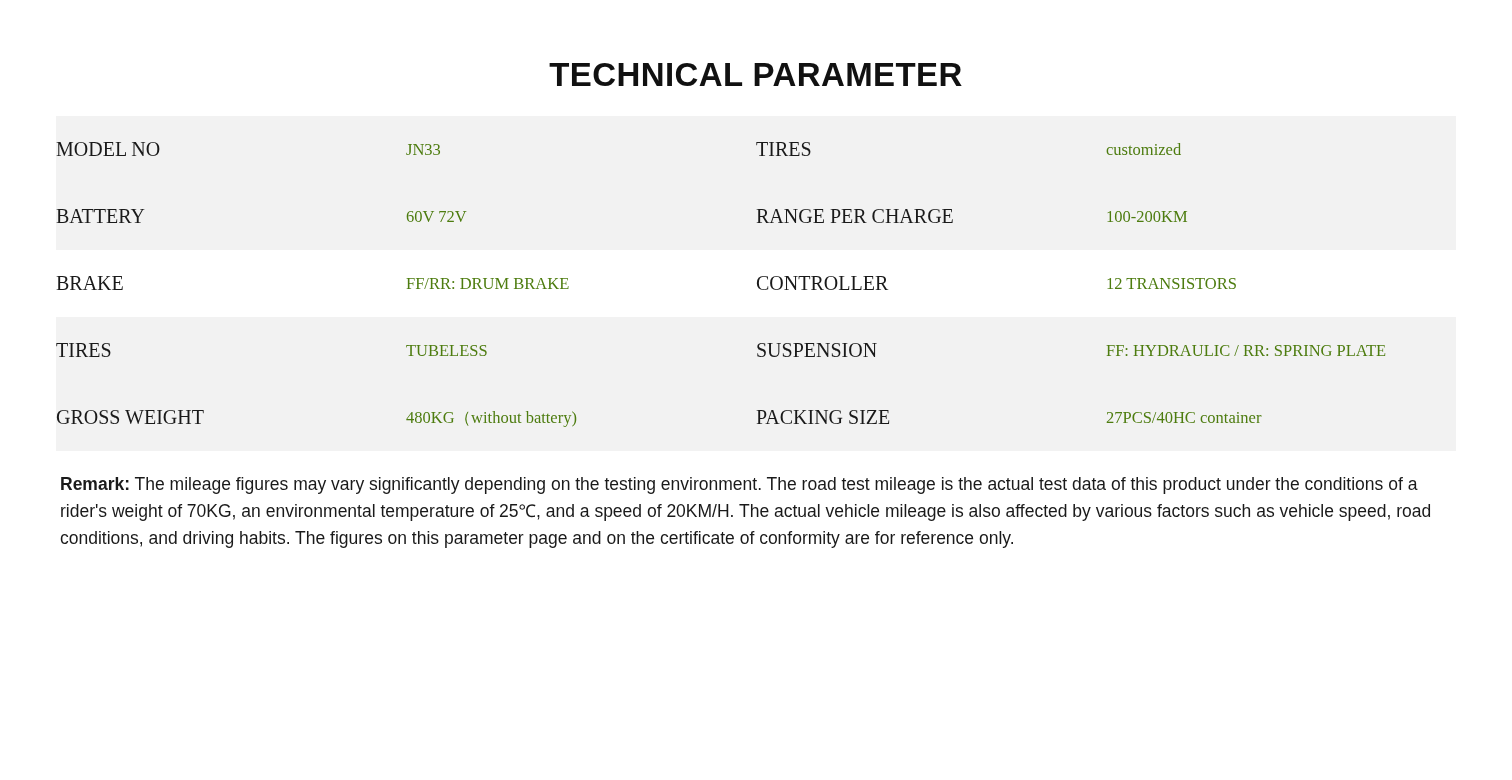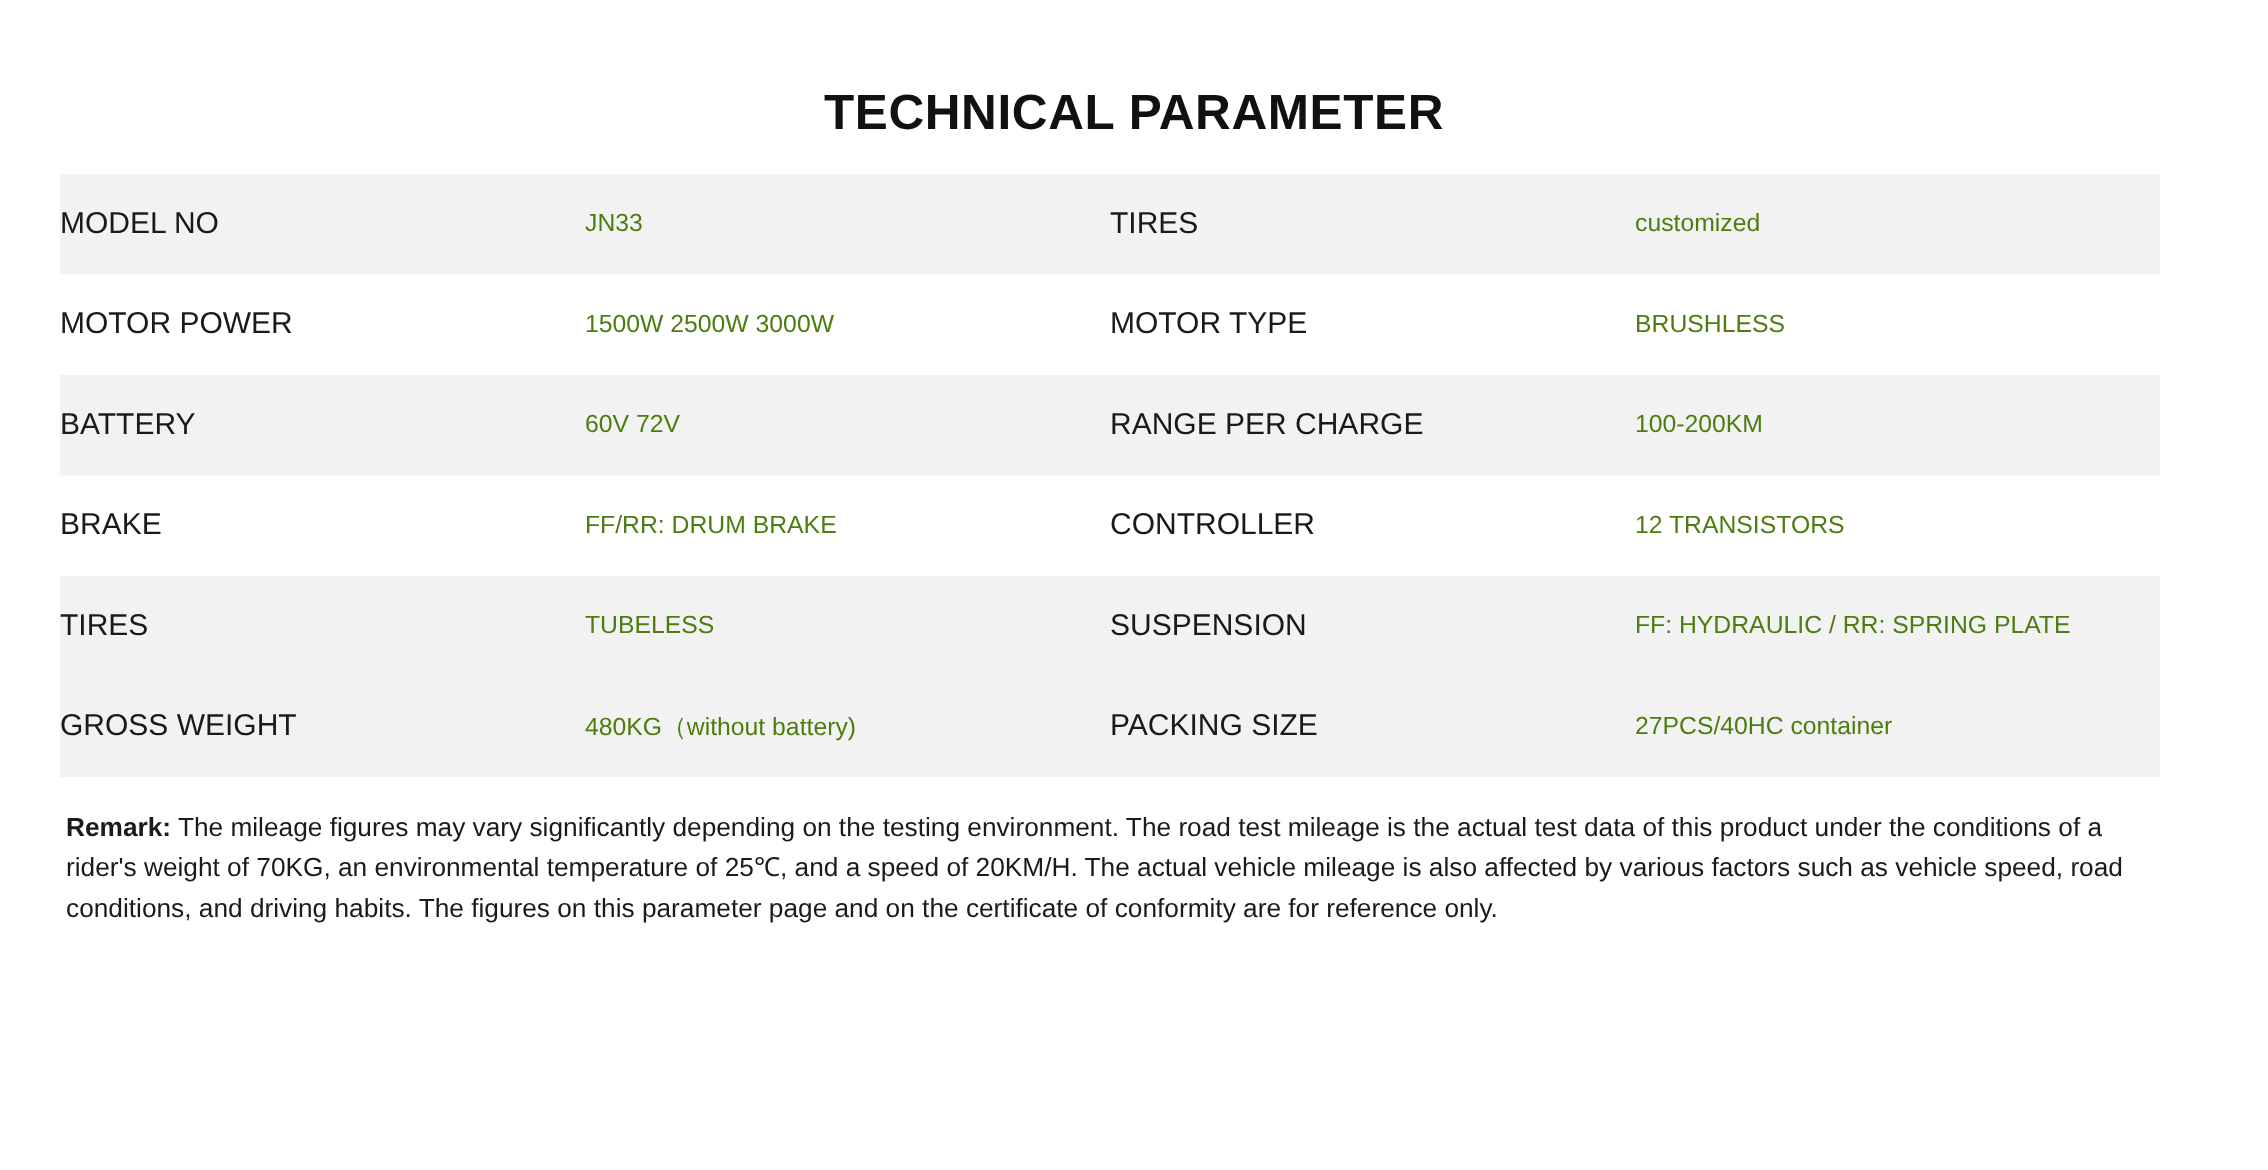--- a/index.html
+++ b/index.html
@@ -11,21 +11,21 @@
     width: 1512px;
     height: 780px;
     font-family: "Liberation Sans", sans-serif;
     color: #1a1a1a;
     overflow: hidden;
   }
   .page {
     width: 1512px;
     height: 780px;
     box-sizing: border-box;
-    padding: 0 40px;
+    padding: 0 56px;
     position: relative;
   }
   .title {
     text-align: center;
     font-size: 33px;
     font-weight: bold;
     letter-spacing: 0.4px;
     color: #111111;
     margin: 0;
     padding-top: 56px;
@@ -40,20 +40,21 @@
     background: #f2f2f2;
   }
   table.spec tr.even {
     background: #ffffff;
   }
   table.spec td {
     padding: 0;
     height: 67px;
     vertical-align: middle;
     border: none;
+    font-family: Liberation Serif, serif;
   }
   td.label {
     font-size: 20px;
     color: #1a1a1a;
     padding-left: 6px;
     width: 350px;
   }
   td.value {
     font-size: 16.5px;
     color: #4d7c0f;
@@ -80,26 +81,20 @@
   <h1 class="title">TECHNICAL PARAMETER</h1>
 
   <table class="spec">
     <tbody>
       <tr class="odd">
         <td class="label">MODEL NO</td>
         <td class="value">JN33</td>
         <td class="label">TIRES</td>
         <td class="value">customized</td>
       </tr>
-      <tr class="even">
-        <td class="label">MOTOR POWER</td>
-        <td class="value">1500W 2500W 3000W</td>
-        <td class="label">MOTOR TYPE</td>
-        <td class="value">BRUSHLESS</td>
-      </tr>
       <tr class="odd">
         <td class="label">BATTERY</td>
         <td class="value">60V 72V</td>
         <td class="label">RANGE PER CHARGE</td>
         <td class="value">100-200KM</td>
       </tr>
       <tr class="even">
         <td class="label">BRAKE</td>
         <td class="value">FF/RR: DRUM BRAKE</td>
         <td class="label">CONTROLLER</td>

